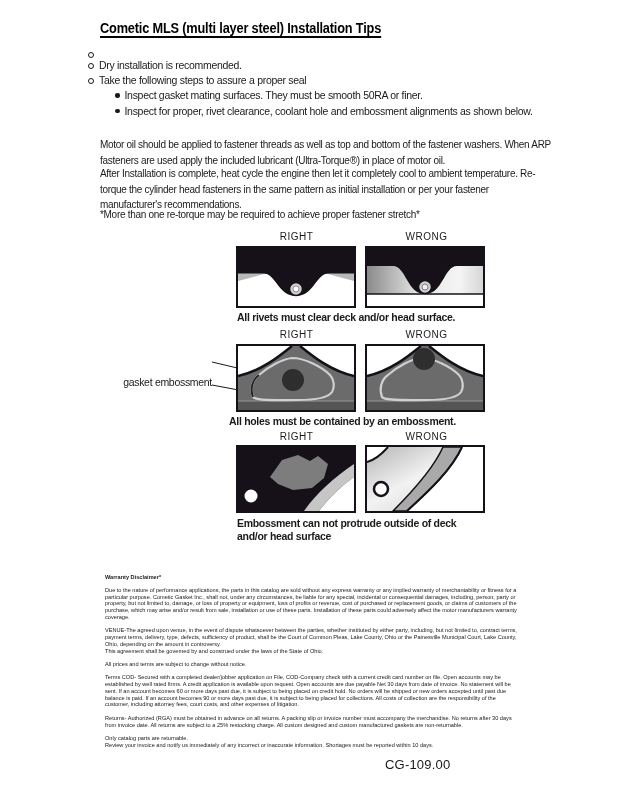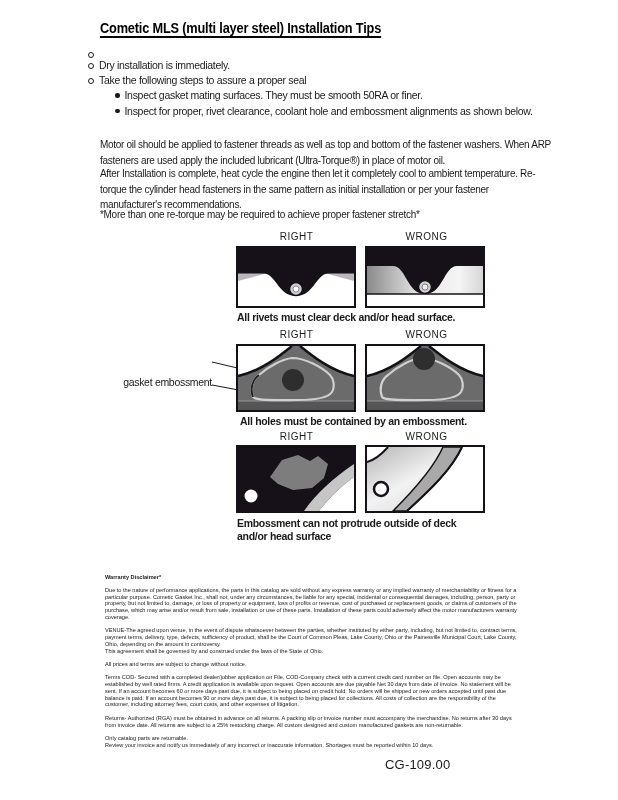--- a/index.html
+++ b/index.html
@@ -23,21 +23,21 @@
   .para{left:100px;width:452px;font-size:10px;letter-spacing:-0.3px;line-height:15.6px;}
   .p1{top:137px;} .p2{top:166px;} .pnote{top:207px;}
   
   .dlabels{left:236px;width:251px;display:flex;gap:9px;font-size:10px;letter-spacing:0.5px;}
   .dlabels span{width:121px;text-align:center;}
   .dpanels{left:236px;display:flex;gap:9px;}
   .panel{width:116px;border:2.5px solid #161018;background:#fff;font-size:0;line-height:0;}
   .ph1{height:58px;} .ph2{height:64px;}
   .caption{font-size:10.5px;font-weight:bold;letter-spacing:-0.3px;line-height:13px;}
   .lab-r1{top:231px;} .pan-r1{top:246px;} .cap-r1{left:237px;top:311px;}
-  .lab-r2{top:329px;} .pan-r2{top:344px;} .cap-r2{left:240px;top:415px;}
+  .lab-r2{top:329px;} .pan-r2{top:344px;} .cap-r2{left:229px;top:415px;}
   .lab-r3{top:431px;} .pan-r3{top:445px;} .cap-r3{left:237px;top:517px;}
   .callout{font-size:10.5px;letter-spacing:-0.3px;line-height:11.5px;text-align:right;width:102px;}
   .co-coolant{left:110px;top:348px;} .co-emboss{left:110px;top:377px;}
   .leaders{left:200px;top:350px;}
   
   .warranty{left:105px;top:574px;width:414px;font-size:5.6px;line-height:6.8px;letter-spacing:0;}
   .warranty .wh{font-weight:bold;margin-bottom:6px;}
   .warranty .wp{margin-bottom:6.5px;}
   .warranty .wp0{margin-bottom:0;}
   
@@ -49,21 +49,21 @@
 <div class="page">
 
   <div class="abs doc-title">Cometic MLS (multi layer steel) Installation Tips</div>
 
   <div class="abs bullets">
     <div class="b-row">
       <span class="o-dot"></span>
     </div>
     <div class="b-row">
       <span class="o-dot"></span>
-      <span>Dry installation is immediately.</span>
+      <span>Dry installation is recommended.</span>
     </div>
     <div class="b-row">
       <span class="o-dot"></span>
       <span>Take the following steps to assure a proper seal</span>
     </div>
     <div class="b-row b-sub">
       <span class="f-dot"></span>
       <span>Inspect gasket mating surfaces.  They must be smooth 50RA or finer.</span>
     </div>
     <div class="b-row b-sub">

